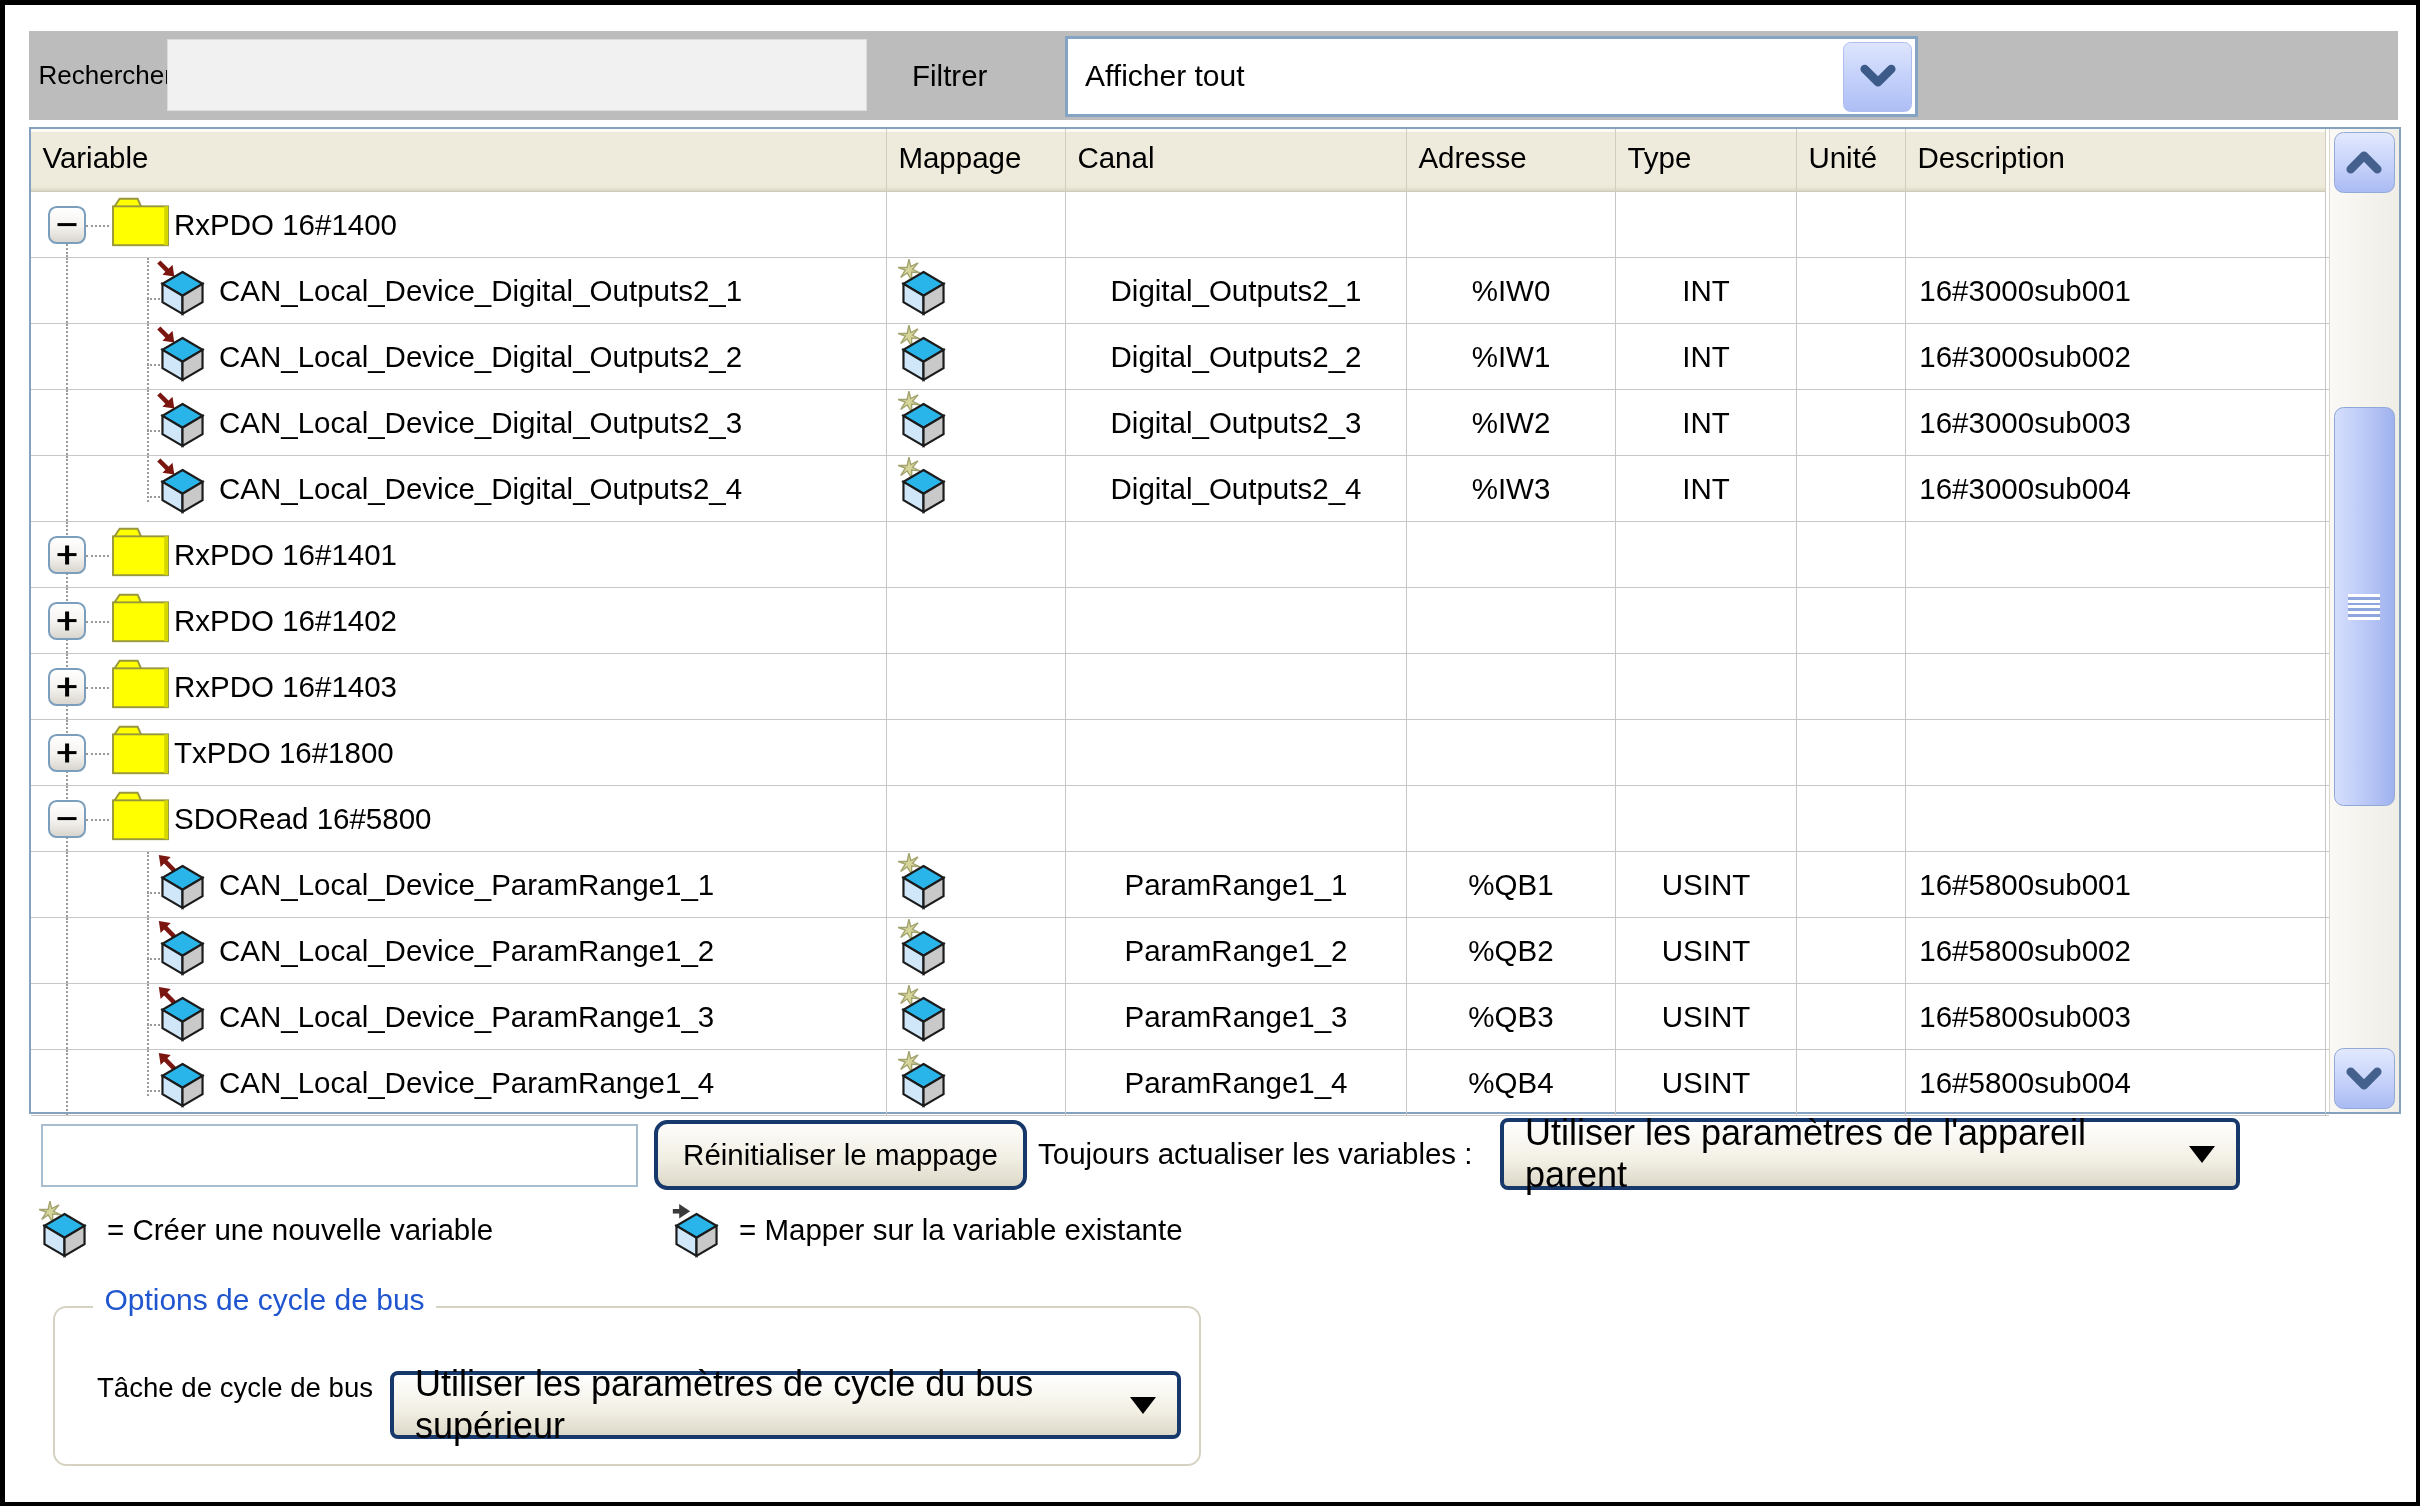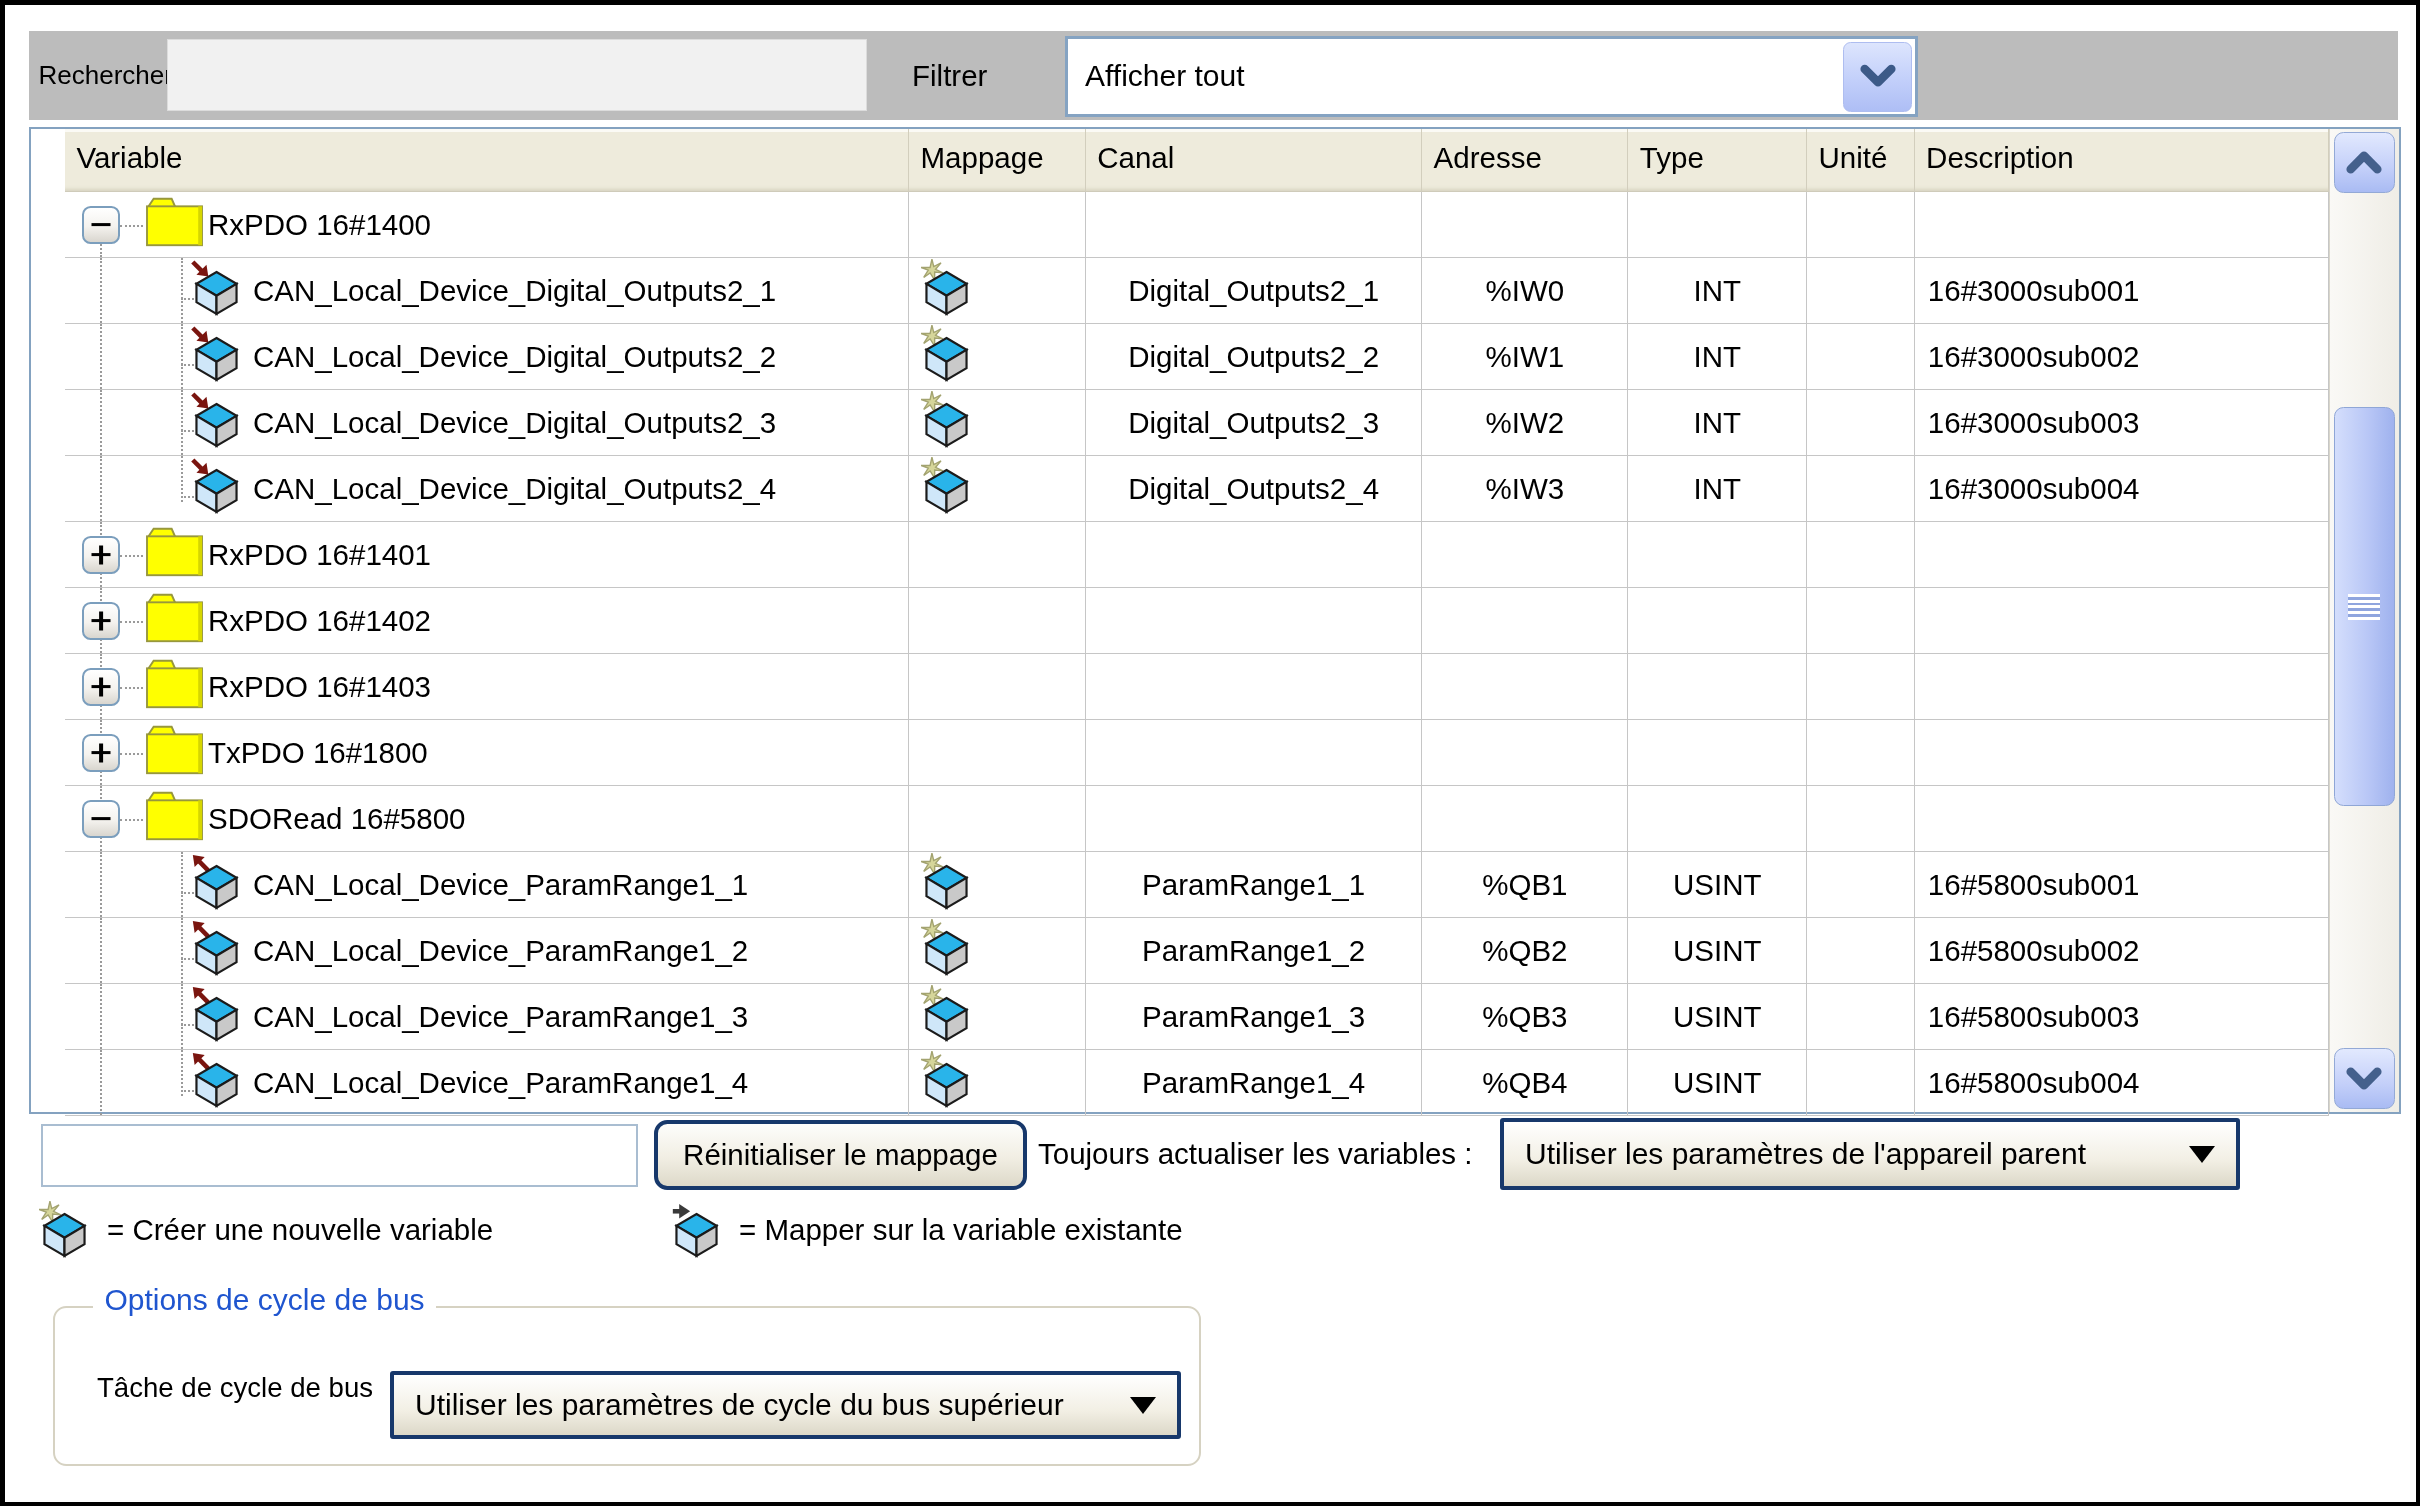--- a/index.html
+++ b/index.html
@@ -9,21 +9,21 @@
   #topbar{position:absolute;left:24px;top:26px;width:2369px;height:89px;background:#bcbcbc;}
   #search-label{position:absolute;left:9.5px;top:0;height:89px;line-height:89px;font-size:26px;color:#000;}
   #search-input{position:absolute;left:138px;top:7.6px;width:700px;height:72px;background:#f1f1f1;border:1px solid #dcdcdc;box-sizing:border-box;font-size:28.5px;padding:0 11.4px;}
   #filter-label{position:absolute;left:883px;top:0;height:89px;line-height:89px;font-size:29.5px;color:#000;}
   #filter-combo{position:absolute;left:1008px;top:4.8px;width:853px;height:81px;background:#ffffff;border:3.8px solid #85a3c2;box-sizing:border-box;margin-left:28px;}
   #filter-combo .value{position:absolute;left:17px;top:0;height:73px;line-height:73px;font-size:30px;color:#000;}
   #filter-combo .drop-btn{position:absolute;right:2.9px;top:2.9px;width:67px;height:68px;border-radius:7.6px;border:1px solid #aebdf0;background:linear-gradient(180deg,#dde5fd 0%,#c2cffa 55%,#aebef5 100%);display:flex;align-items:center;justify-content:center;}
 
   
   #grid{position:absolute;left:24px;top:122px;width:2372px;height:987px;border:2.9px solid #84a2c0;box-sizing:border-box;background:#ffffff;}
-  #grid-inner{position:absolute;left:0;top:0;right:70px;bottom:0;padding-left:34px;}
+  #grid-inner{position:absolute;left:0;top:0;right:70px;bottom:0;}
   #grid-header{display:flex;height:63px;}
   .h-cell{box-sizing:border-box;height:63px;line-height:57px;background:#eeebdc;border-right:1.9px solid #d2cebd;border-bottom:1.9px solid #cfcbba;box-shadow:inset 0 2.9px 0 #fbfaf5, inset 0 -5.7px 3.8px -3.8px #d8d4c2;font-size:29.5px;padding-left:11.4px;color:#000;white-space:nowrap;overflow:hidden;}
   .t-row{display:flex;height:66px;border-bottom:1.9px solid #c6c6c6;box-sizing:border-box;position:relative;}
   .t-cell{box-sizing:border-box;border-right:1.9px solid #c6c6c6;height:100%;position:relative;font-size:29.5px;white-space:nowrap;overflow:visible;}
   .t-cell.center{display:flex;align-items:center;justify-content:center;}
   .t-cell.left{display:flex;align-items:center;}
   .var-label{position:absolute;top:50%;transform:translateY(-50%);font-size:29.5px;color:#000;white-space:nowrap;}
   .vline{position:absolute;width:0;border-left:2.9px dotted #9a9a9a;}
   .hdots{position:absolute;height:0;border-top:2.9px dotted #9a9a9a;}
   .expander{position:absolute;left:17px;top:50%;transform:translateY(-50%);width:38px;height:38px;border:2.9px solid #7b9ebd;border-radius:8.6px;background:linear-gradient(180deg,#ffffff 0%,#f4f2ee 55%,#d9d6cf 100%);box-sizing:border-box;}
@@ -36,21 +36,21 @@
   .sb-btn{position:absolute;left:3.8px;width:61px;height:61px;border-radius:9.5px;border:1.9px solid #93a9d6;background:linear-gradient(180deg,#e2e9fe 0%,#c3cff9 60%,#a9bbf3 100%);display:flex;align-items:center;justify-content:center;box-sizing:border-box;}
   #sb-up{top:2.9px;}
   #sb-down{bottom:2.9px;}
   #sb-thumb{position:absolute;left:3.8px;top:278px;width:61px;height:399px;border-radius:9.5px;border:1.9px solid #8fa6d6;background:linear-gradient(90deg,#d4defc 0%,#b9c7f6 55%,#9fb2ee 100%);box-sizing:border-box;}
   #sb-grip{position:absolute;left:50%;top:50%;transform:translate(-50%,-50%);width:32px;height:26px;background:repeating-linear-gradient(180deg,#ffffff 0px,#ffffff 2.9px,#8fa5de 2.9px,#8fa5de 5.7px);}
 
   
   #footer-input{position:absolute;left:36px;top:1119px;width:597px;height:63px;background:#ffffff;border:2.9px solid #a9bdd1;box-sizing:border-box;font-size:28.5px;padding:0 9.5px;}
   .xp-btn{position:absolute;border:4.8px solid #17386b;border-radius:13.3px;background:linear-gradient(180deg,#fdfdfb 0%,#f1eee3 55%,#ddd9c9 100%);box-sizing:border-box;display:flex;align-items:center;justify-content:center;font-size:29.5px;color:#000;}
   #reset-btn{left:649px;top:1115px;width:373px;height:70px;}
-  .xp-combo{position:absolute;border:4.8px solid #17386b;border-radius:3px;background:linear-gradient(180deg,#ffffff 0%,#f2efe4 60%,#dcd8c8 100%);box-sizing:border-box;display:flex;align-items:center;font-size:30px;color:#000;padding:0 21px;justify-content:space-between;}
+  .xp-combo{position:absolute;border:4.8px solid #17386b;border-radius:8px;background:linear-gradient(180deg,#ffffff 0%,#f2efe4 60%,#dcd8c8 100%);box-sizing:border-box;display:flex;align-items:center;font-size:36px;color:#000;padding:0 21px;justify-content:space-between;}
   #update-combo{left:1495px;top:1113px;width:740px;height:72px;}
   #update-label{position:absolute;left:1033px;top:1115px;height:68px;line-height:68px;font-size:29.5px;color:#000;white-space:nowrap;}
   .caret{width:0;height:0;border-left:13.3px solid transparent;border-right:13.3px solid transparent;border-top:17px solid #000;margin-left:17px;flex:0 0 auto;}
 
   
   .legend-item{position:absolute;height:67px;display:flex;align-items:center;}
   #legend-new{left:34px;top:1191px;}
   #legend-map{left:666px;top:1191px;}
   .legend-item .txt{font-size:29.5px;margin-left:17px;white-space:nowrap;}
 

